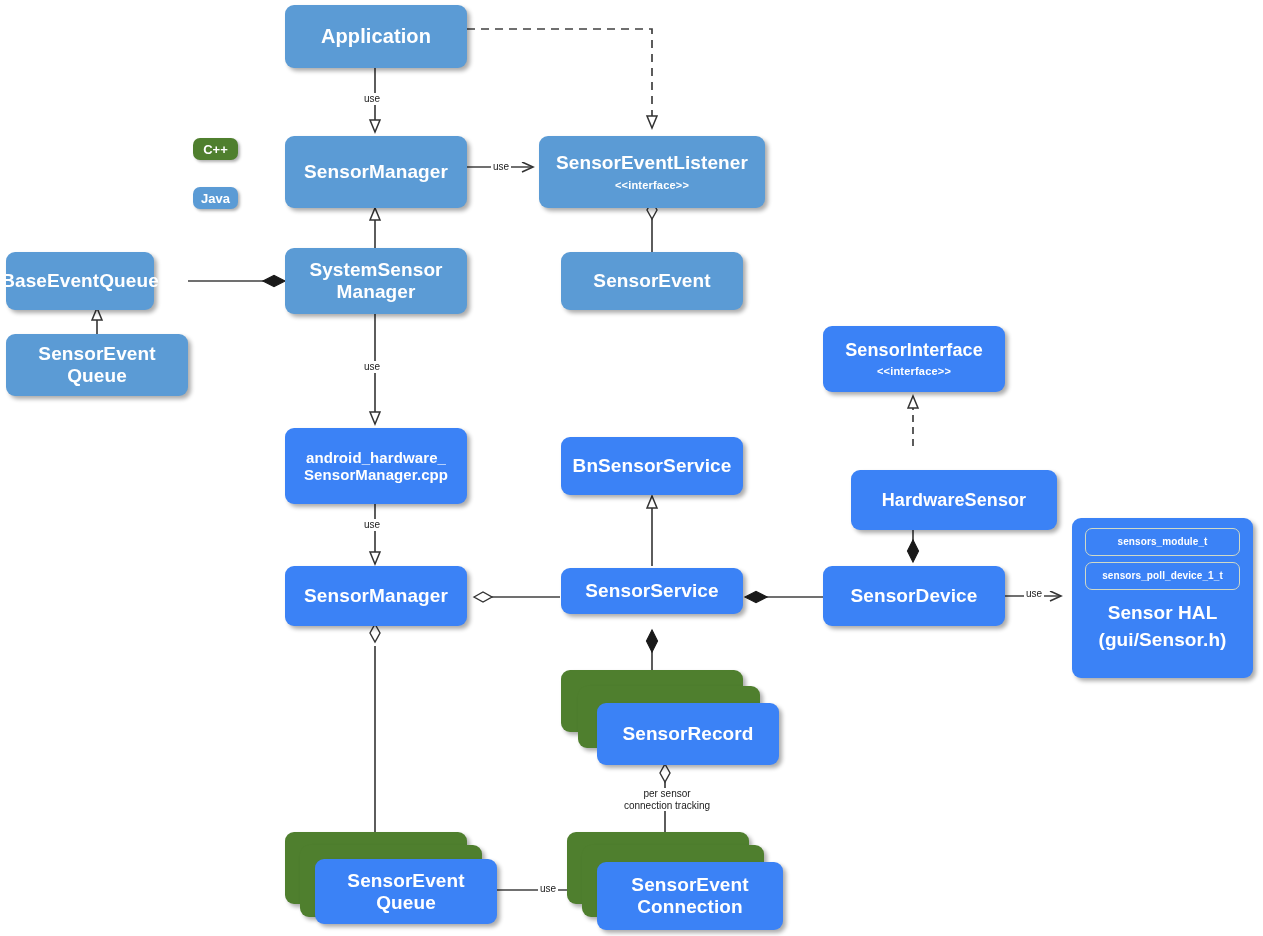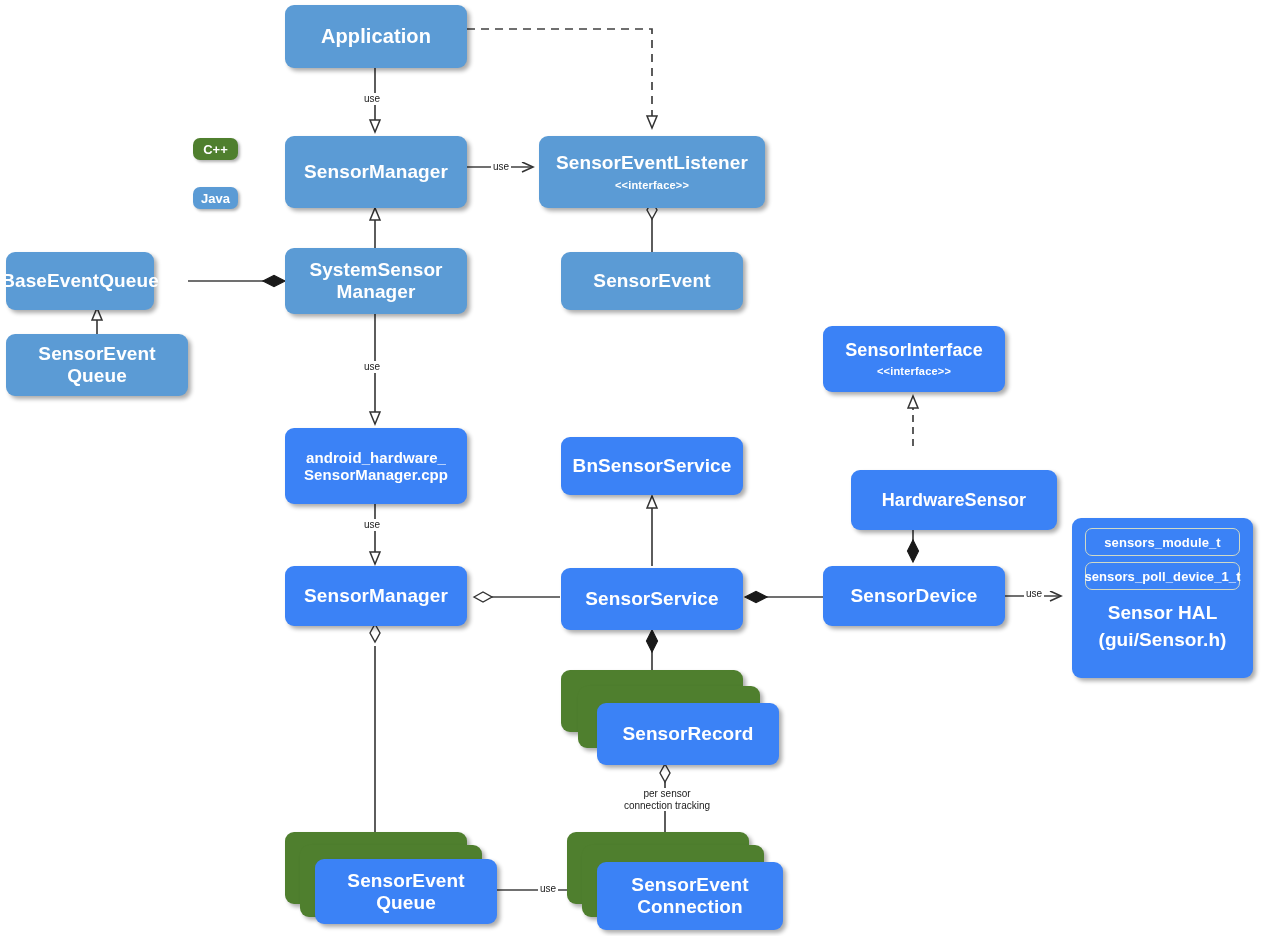--- a/index.html
+++ b/index.html
@@ -91,21 +91,21 @@
   .badge.cpp  { background: #4F7F2E; }
   .badge.java { background: #5B9BD5; margin-top: 15px; }
 
   
   .subbox {
     box-sizing: border-box;
     border: 1px solid #cfd9c7;
     border-radius: 7px;
     background: transparent;
     color: #ffffff;
-    font-size: 13px;
+    font-size: 10px;
     font-weight: bold;
     line-height: 1;
     display: flex;
     align-items: center;
     justify-content: center;
     width: 155px;
     height: 28px;
     margin: 0 0 6px 0;
     letter-spacing: 0.1px;
   }
@@ -246,21 +246,21 @@
   </div>
 
   <div class="node cpp fs19" style="left:285px; top:566px; width:182px; height:60px;">
     <span class="title">SensorManager</span>
   </div>
 
   <div class="node cpp fs19" style="left:561px; top:437px; width:182px; height:58px;text-align:right;">
     <span class="title">BnSensorService</span>
   </div>
 
-  <div class="node cpp fs19" style="left:561px; top:568px; width:182px; height:62px;">
+  <div class="node cpp fs19" style="left:561px; top:568px; width:182px; height:46px;">
     <span class="title">SensorService</span>
   </div>
 
   <div class="node cpp fs18" style="left:823px; top:326px; width:182px; height:66px;">
     <span class="title">SensorInterface</span>
     <span class="stereo">&lt;&lt;interface&gt;&gt;</span>
   </div>
 
   <div class="node cpp fs18" style="left:851px; top:450px; width:206px; height:60px;margin-top:20px;">
     <span class="title">HardwareSensor</span>

